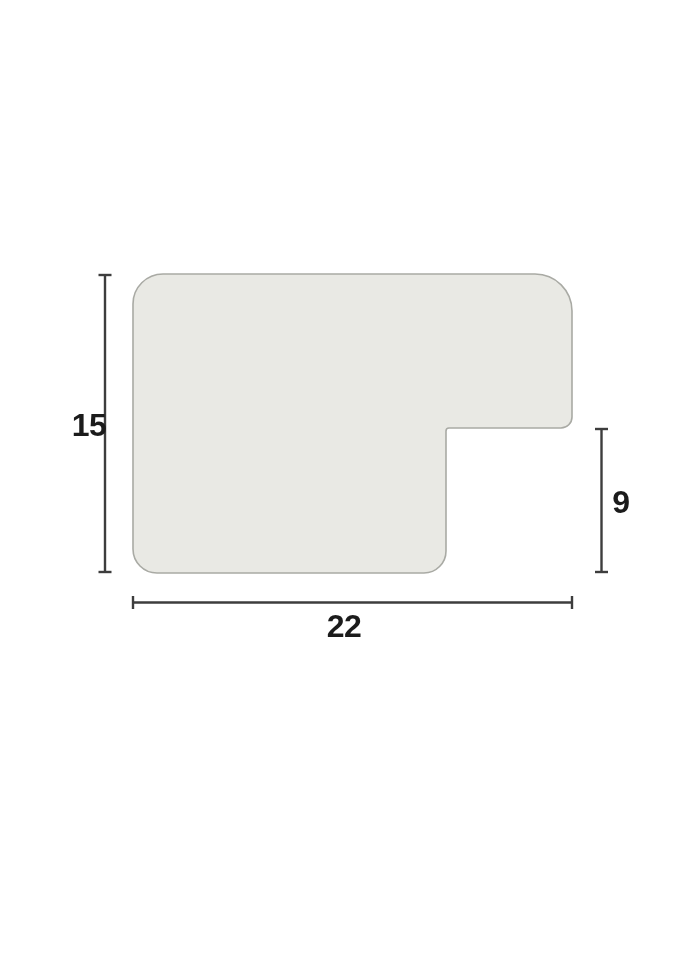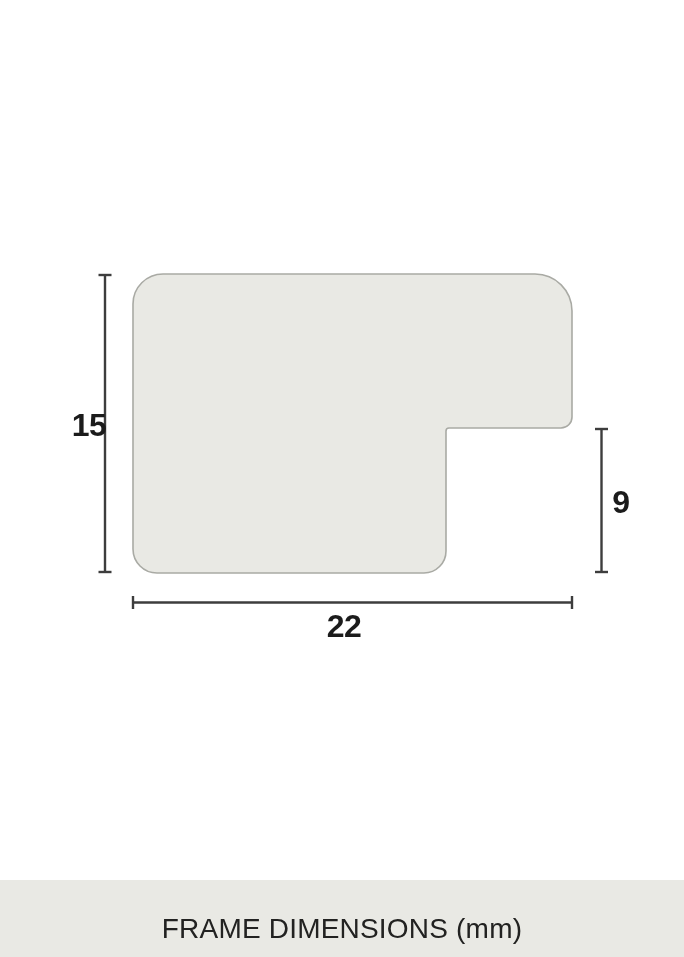--- a/index.html
+++ b/index.html
@@ -96,17 +96,14 @@
       <line x1="572" y1="596" x2="572" y2="609"></line>
     </g>
   </svg>
 
   <div class="dim-label label-height">15</div>
 
   <div class="dim-label label-rabbet">9</div>
 
   <div class="dim-label label-width">22</div>
 
-  <div class="footer-band">
-    <div class="footer-caption">FRAME DIMENSIONS (mm)</div>
-  </div>
 
 </div>
 
 </body></html>

